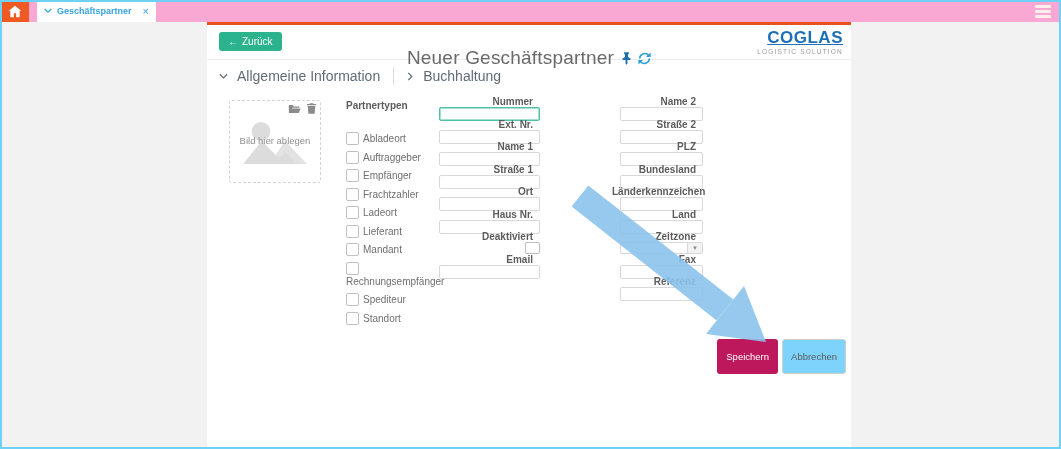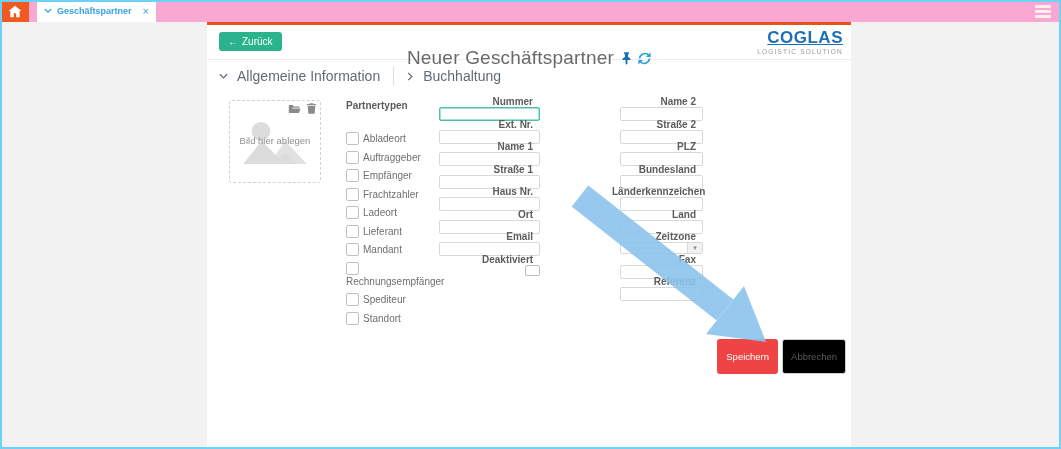--- a/index.html
+++ b/index.html
@@ -144,26 +144,26 @@
     font-size:7px; color:#8a8a8a;
   }
   .cb-big { width:15px; height:15px; border:1px solid #bdbdbd; border-radius:2px; background:#fff; cursor:pointer; }
 
   
   .actions {
     position:absolute; top:314px; right:5px;
     display:flex; gap:4px;
   }
   .btn-save {
-    background:#ef4444; color:#fff; border:none; border-radius:3px;
+    background:#be185d; color:#fff; border:none; border-radius:3px;
     font-size:9.5px; padding:12px 9px; cursor:pointer;
     font-family:"Liberation Sans", sans-serif;
   }
   .btn-cancel {
-    background:#000000; color:#5a5a5a; border:1px solid #cfcfcf; border-radius:3px;
+    background:#7dd3fc; color:#5a5a5a; border:1px solid #cfcfcf; border-radius:3px;
     font-size:9.5px; padding:4px 8px; cursor:pointer;
     font-family:"Liberation Sans", sans-serif;
   }
 
   .arrow-overlay { position:absolute; left:0; top:0; z-index:30; pointer-events:none; }
 </style>
 </head>
 <body>
 
 <div class="topbar">
@@ -301,34 +301,34 @@
     </div>
     <div class="frow">
       <span class="flabel">Name 1</span>
       <input class="fin" value="" style="">
     </div>
     <div class="frow">
       <span class="flabel">Straße 1</span>
       <input class="fin" value="" style="">
     </div>
     <div class="frow">
+      <span class="flabel">Ort</span>
+      <input class="fin" value="" style="">
+    </div>
+    <div class="frow">
       <span class="flabel">Haus Nr.</span>
-      <input class="fin" value="" style="">
-    </div>
-    <div class="frow">
-      <span class="flabel">Ort</span>
-      <input class="fin" value="" style="">
-    </div>
-    <div class="frow">
-      <span class="flabel">Email</span>
       <input class="fin" value="" style="">
     </div>
     <div class="frow">
       <span class="flabel">Deaktiviert</span>
       <span class="cb-big"></span>
+    </div>
+    <div class="frow">
+      <span class="flabel">Email</span>
+      <input class="fin" value="" style="">
     </div>
   </div>
 
   <div class="form-col col-right">
     <div class="frow">
       <span class="flabel">Name 2</span>
       <input class="fin" value="" style="">
     </div>
     <div class="frow">
       <span class="flabel">Straße 2</span>

